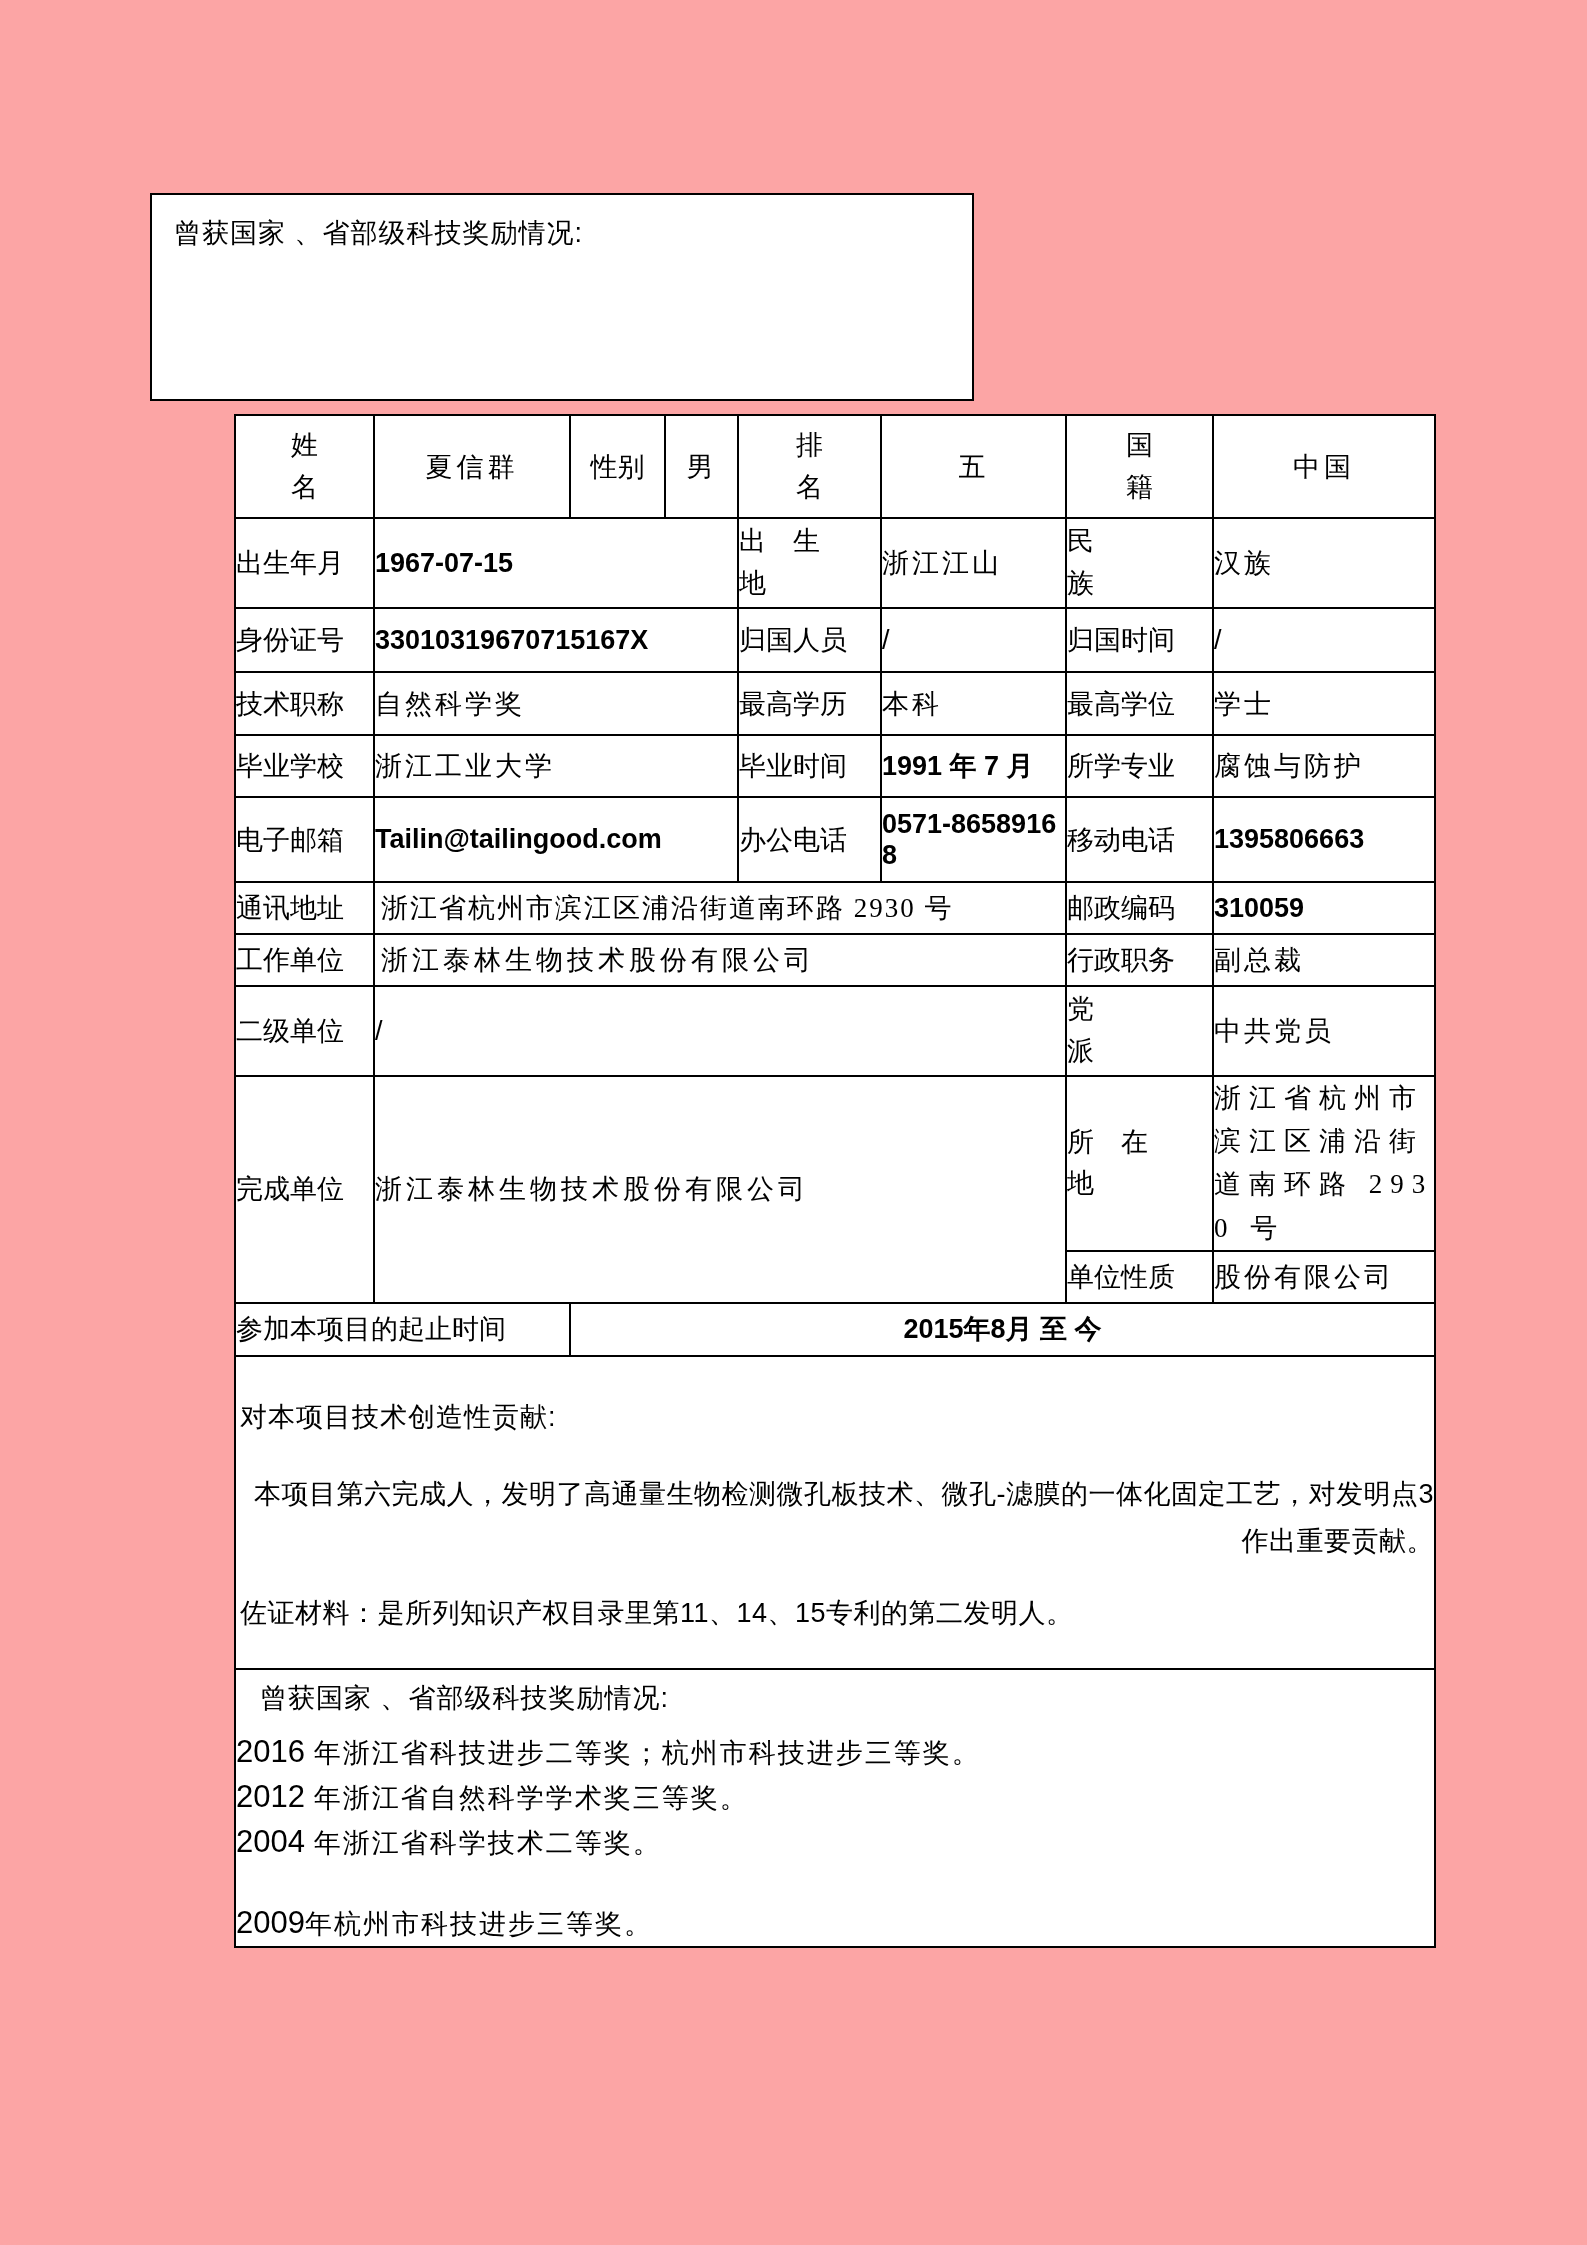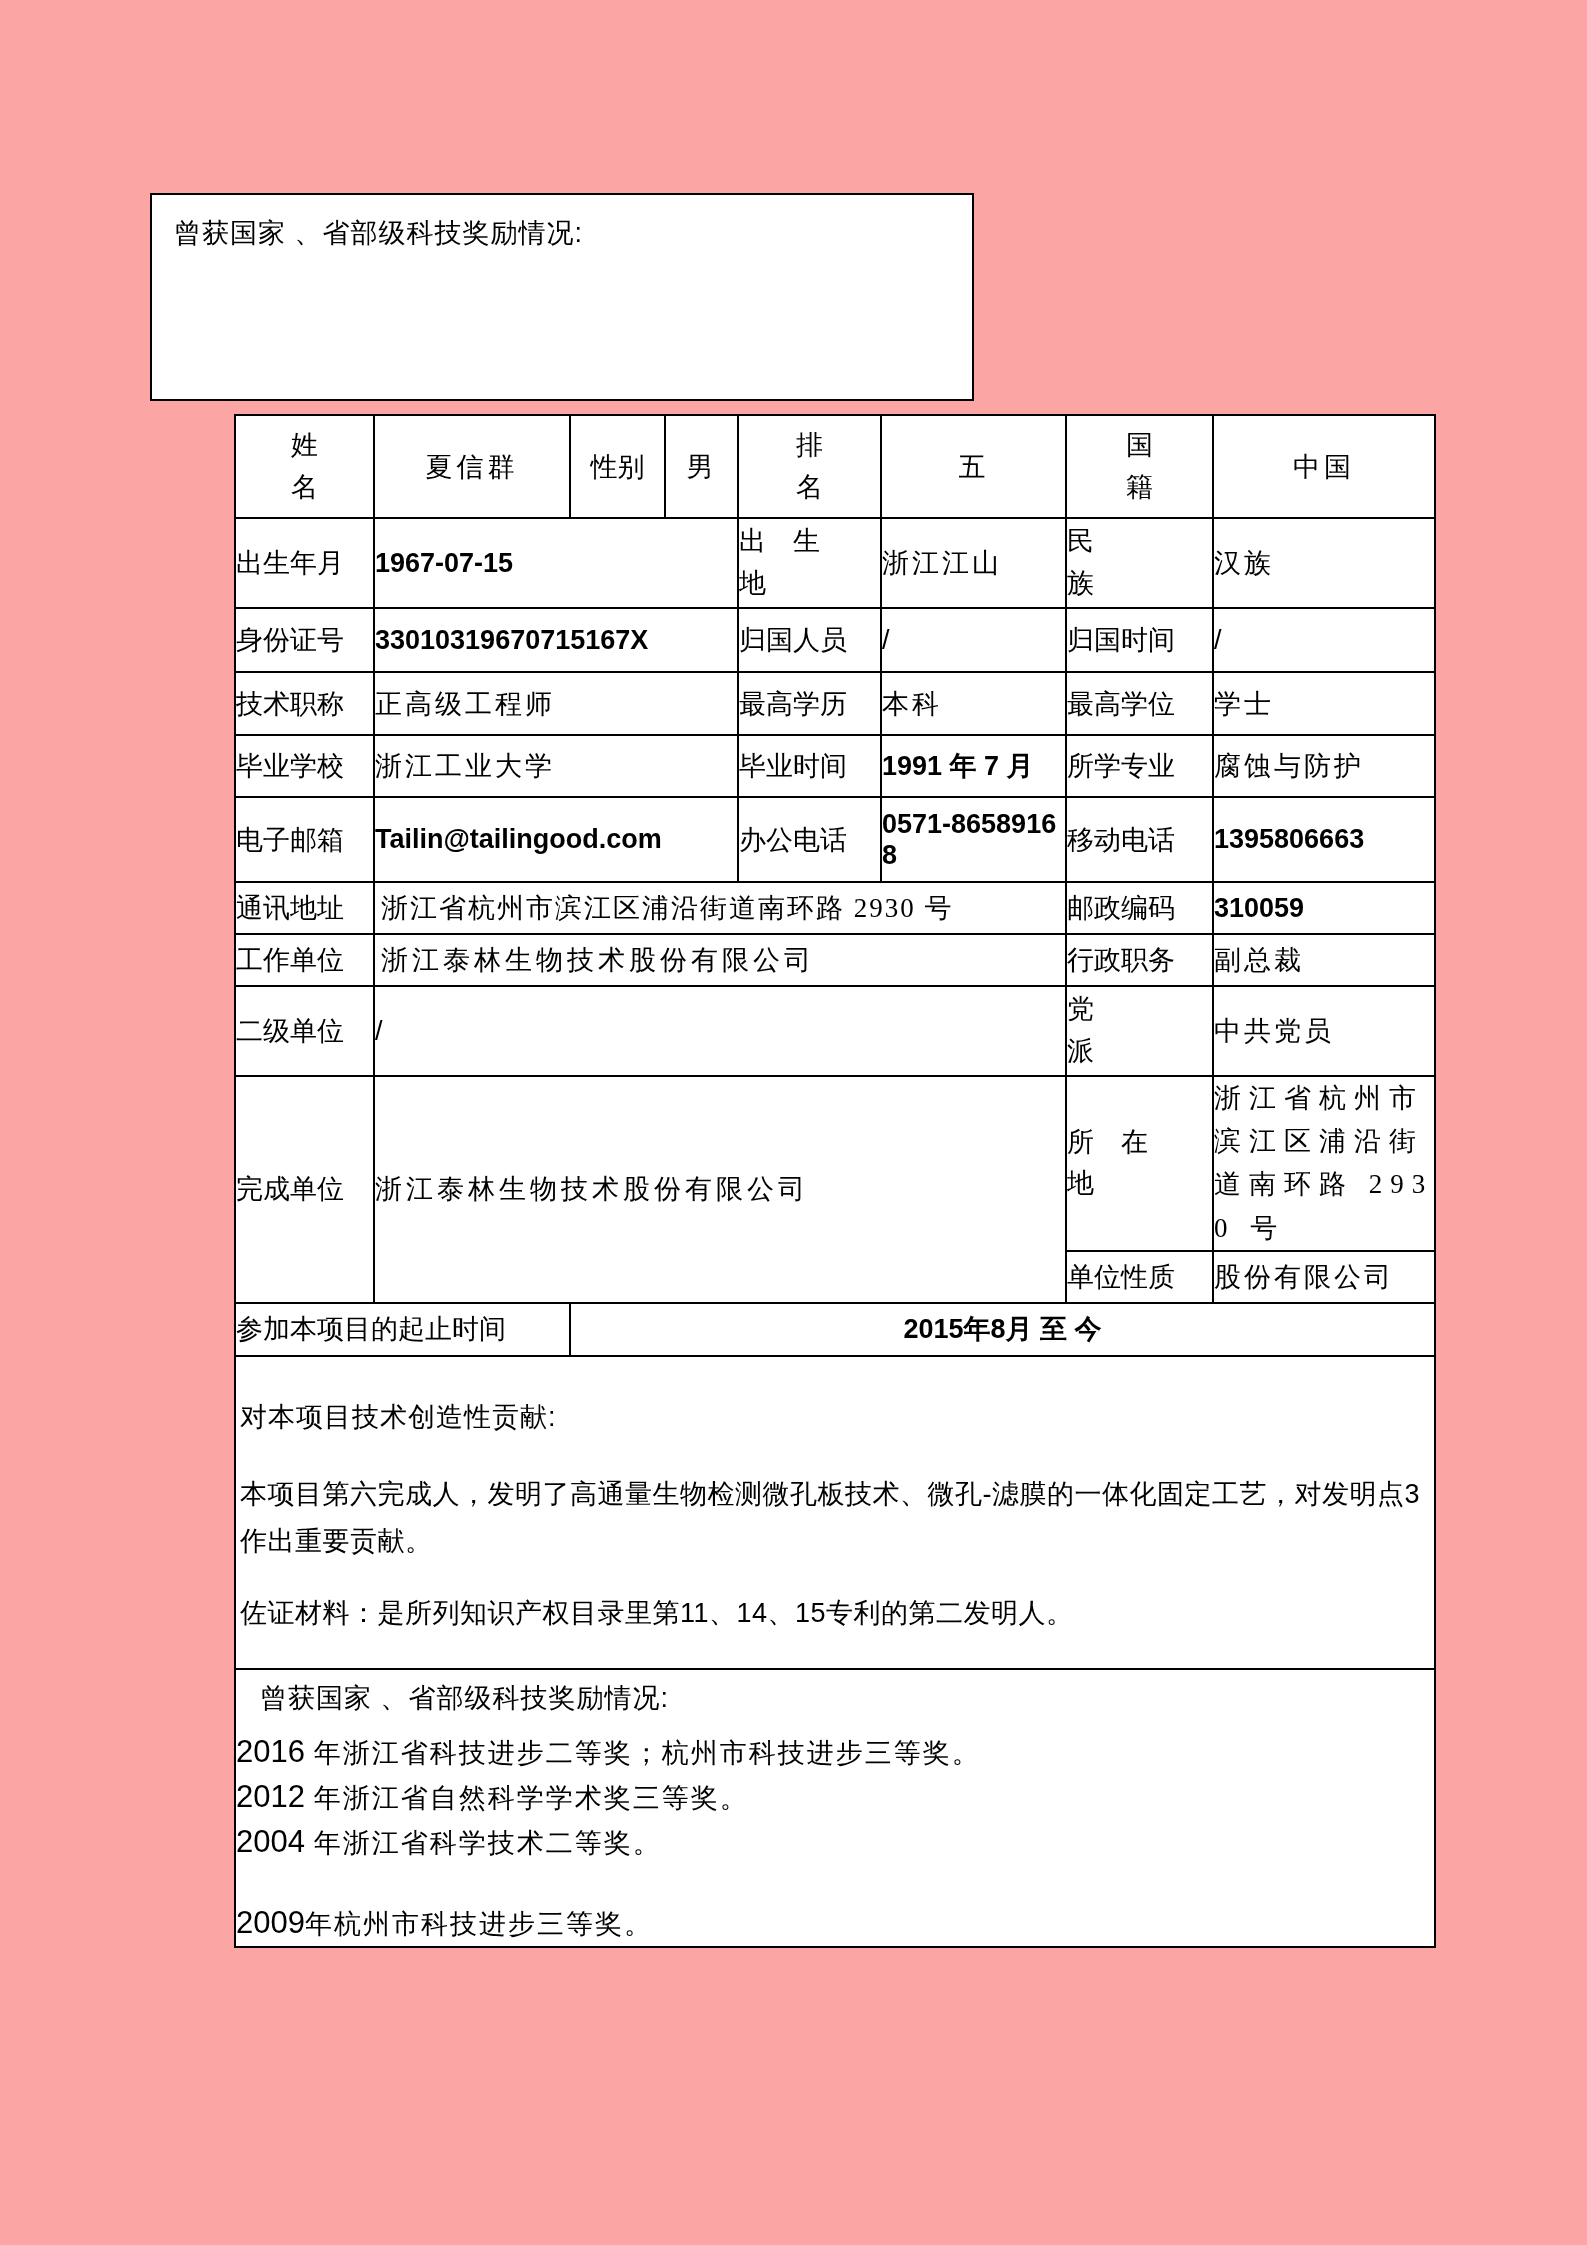--- a/index.html
+++ b/index.html
@@ -45,21 +45,21 @@
   .ls4{letter-spacing:4px;}
   .num{font-family:"Liberation Sans","DejaVu Sans",sans-serif;font-weight:600;font-size:29px;letter-spacing:0;word-break:break-all;}
   .slash{font-size:29px;font-weight:400;}
   .wrapjust{letter-spacing:8px;line-height:1.6;word-break:break-all;padding:6px 4px 0 8px;}
   .pad-top6{padding-top:6px;}
   .indent28{padding-left:28px;}
 
   
   .bigcell{vertical-align:top;padding:10px 14px;}
   .contrib-head{font-size:27px;margin:6px 0 0 4px;letter-spacing:1px;}
-  .contrib-para{font-size:27px;margin:36px 0 0 4px;line-height:47px;letter-spacing:0.5px;}
+  .contrib-para{font-size:27px;margin:36px 0 0 4px;line-height:47px;letter-spacing:0.5px;text-align:right;}
   .contrib-evid{font-size:27px;margin:30px 0 0 4px;letter-spacing:0.5px;}
 
   .awards-head{font-size:27px;margin:10px 0 0 24px;letter-spacing:1px;}
   .award-line{font-size:27px;line-height:43px;margin-left:0;}
   .award-line .yr{font-family:"Liberation Sans","DejaVu Sans",sans-serif;font-weight:normal;font-size:31px;}
   .award-line .tx{font-family:"Liberation Serif","DejaVu Serif",serif;letter-spacing:2px;}
   .award-first{margin-top:14px;}
   .award-gap{margin-top:36px;}
   .mixed{font-weight:600;font-size:28px;}
 </style>
@@ -124,21 +124,21 @@
       <td class="lbl">身份证号</td>
       <td colspan="3" class="val vtop num">33010319670715167X</td>
       <td class="lbl">归国人员</td>
       <td class="val vtop slash">/</td>
       <td class="lbl">归国时间</td>
       <td class="val vtop slash">/</td>
     </tr>
 
     <tr style="height:63px">
       <td class="lbl">技术职称</td>
-      <td colspan="3" class="val vtop serif">正高级工程师</td>
+      <td colspan="3" class="val vtop serif">自然科学奖</td>
       <td class="lbl">最高学历</td>
       <td class="val vtop serif">本科</td>
       <td class="lbl">最高学位</td>
       <td class="val vtop serif">学士</td>
     </tr>
 
     <tr style="height:62px">
       <td class="lbl">毕业学校</td>
       <td colspan="3" class="val vtop serif">浙江工业大学</td>
       <td class="lbl">毕业时间</td>

